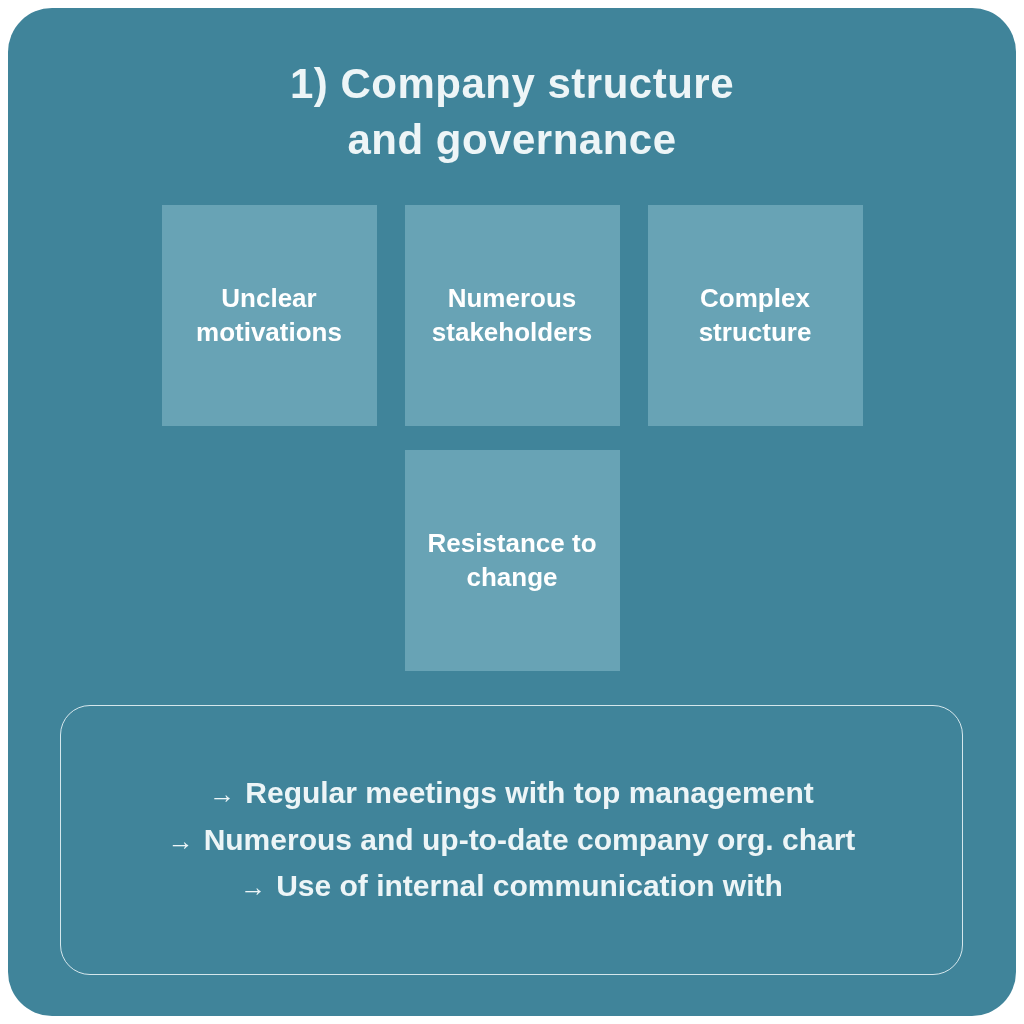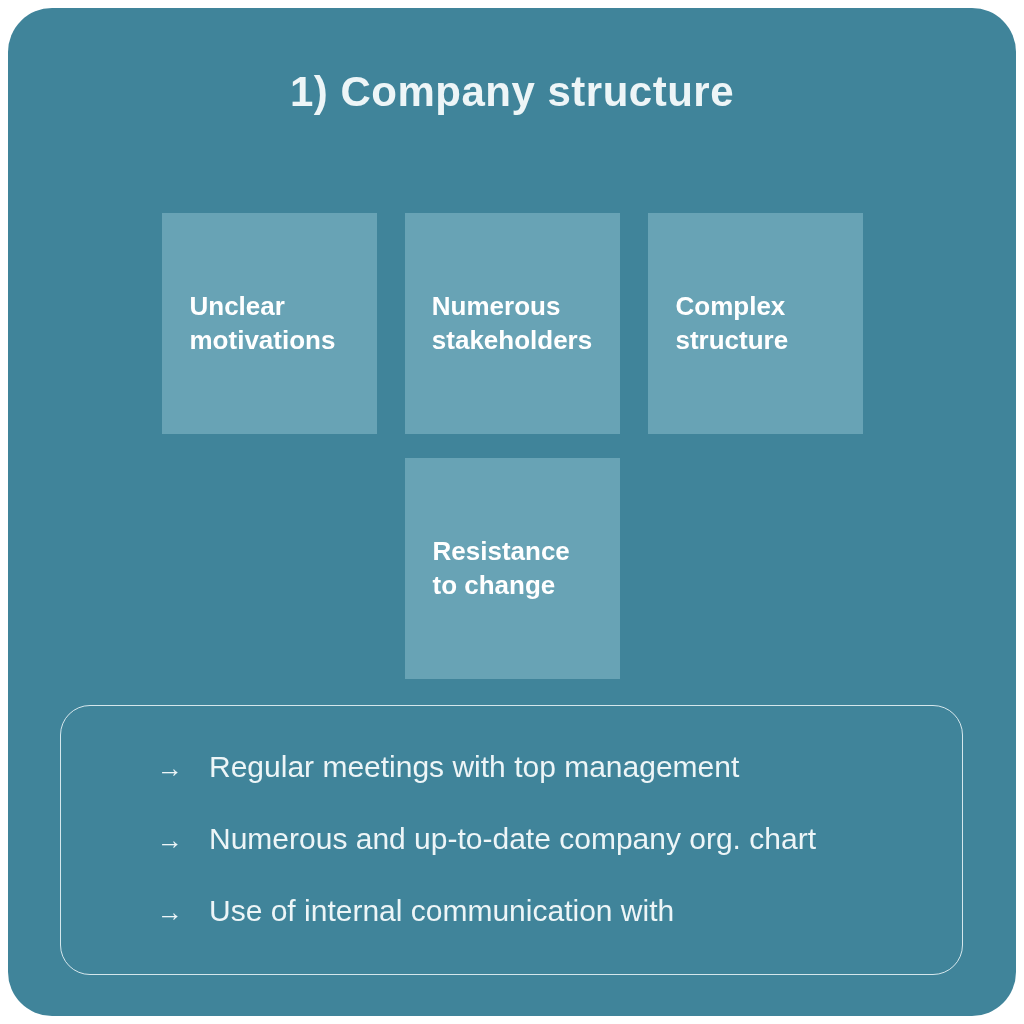--- a/index.html
+++ b/index.html
@@ -1,15 +1,15 @@
 <!DOCTYPE html>
 <html><head>
 <meta charset="utf-8">
 <style>
-  * { box-sizing: border-box; margin: 0; padding: 8px; }
+  * { box-sizing: border-box; margin: 0; padding: 0; }
   html, body {
     width: 1024px;
     height: 1024px;
     background: #ffffff;
     font-family: "Liberation Sans", sans-serif;
     overflow: hidden;
   }
   .panel {
     position: absolute;
     left: 8px;
@@ -41,20 +41,21 @@
   }
   .row-1 { top: 197px; }
   .row-2 { top: 442px; }
   .box {
     width: 215px;
     height: 221px;
     background: #68a3b5;
     display: flex;
     align-items: center;
     justify-content: center;
+    text-align: center;
     color: #ffffff;
     font-weight: 700;
     font-size: 26px;
     line-height: 1.3;
     padding: 0 20px;
   }
   .solutions {
     position: absolute;
     left: 52px;
     top: 697px;
@@ -62,36 +63,38 @@
     height: 270px;
     border: 1.5px solid rgba(240, 248, 250, 0.85);
     border-radius: 30px;
     display: flex;
     flex-direction: column;
     justify-content: center;
     padding: 12px 80px;
     color: #edf5f7;
     font-size: 30px;
     line-height: 1.55;
-    font-weight: 400;
+    text-align: center;
+    font-weight: 700;
   }
   .solution-item { display: block; }
   .arrow {
     display: inline-block;
     margin-right: 10px;
     font-size: 26px;
   }
 </style>
 </head>
 <body>
 
 <div class="panel">
 
   <div class="title">
     <span>1) Company structure</span><br>
+    <span>and governance</span>
   </div>
 
   <div class="row row-1">
     <div class="box">
       <span>Unclear motivations</span>
     </div>
     <div class="box">
       <span>Numerous stakeholders</span>
     </div>
     <div class="box">

